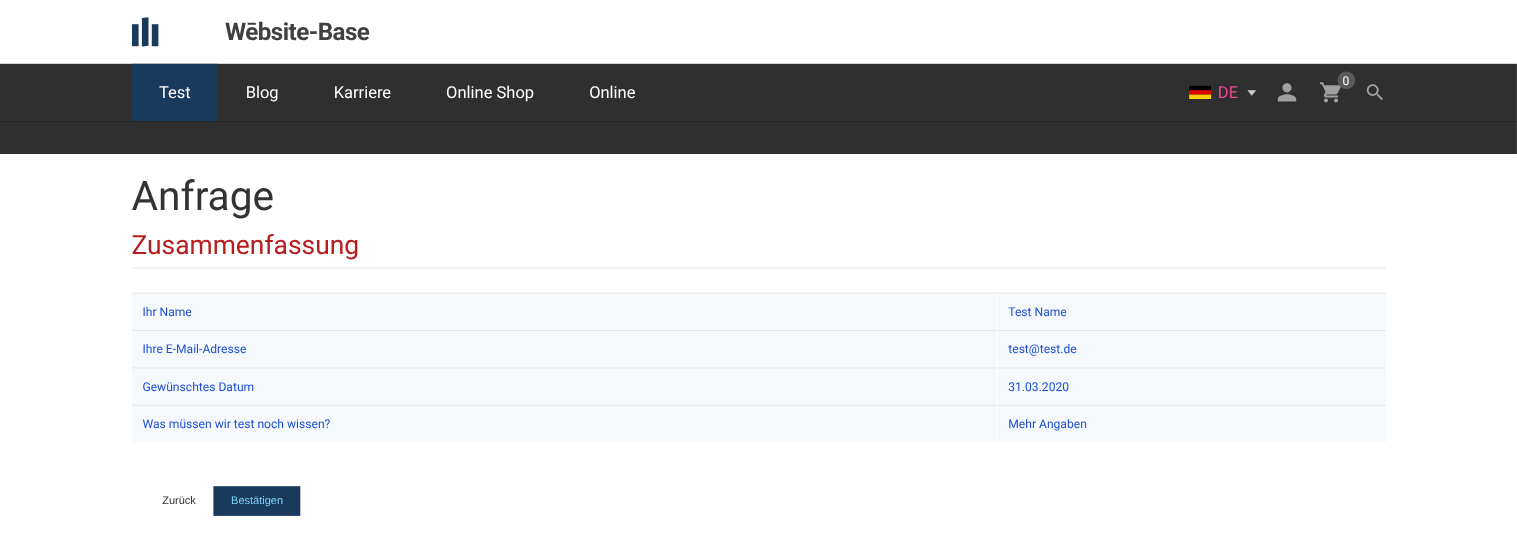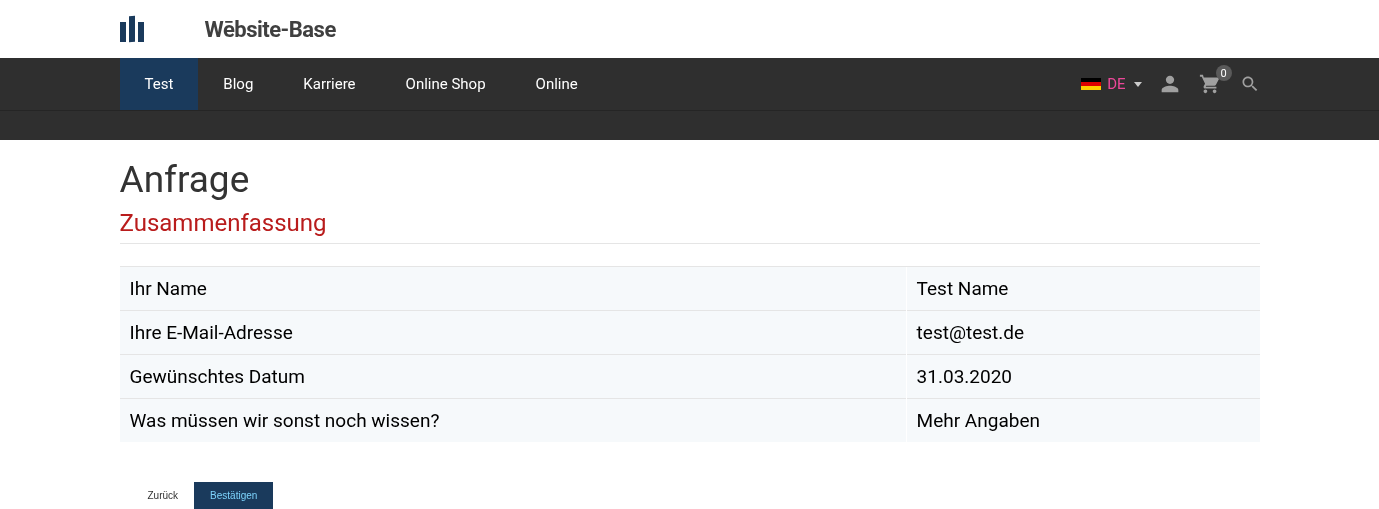--- a/index.html
+++ b/index.html
@@ -26,21 +26,21 @@
   .flag .r2 { background: #dd0000; }
   .flag .r3 { background: #ffce00; }
   .caret { width: 0; height: 0; border-left: 4px solid transparent; border-right: 4px solid transparent; border-top: 5px solid #ccc; margin-left: 2px; }
   .icon-btn { color: #a0a0a0; cursor: pointer; position: relative; display:flex; align-items:center; }
   .cart-badge { position: absolute; top: -8px; right: -10px; background: #5a5a5a; color: #fff; font-size: 11px; border-radius: 50%; width: 16px; height: 16px; display: flex; align-items:center; justify-content:center; }
   .subnav { height: 30px; background: #2f2f2f; border-top:1px solid rgba(0,0,0,0.2); }
   .page { padding-top: 18px; }
   h1.title { font-size: 37px; font-weight: 400; color: #333; margin-bottom: 8px; }
   h2.subtitle { font-size: 24px; font-weight: 400; color: #b91c1c; padding-bottom: 6px; border-bottom: 1px solid #e5e5e5; margin-bottom: 22px; }
   table.summary { width: 100%; border-collapse: collapse; margin-bottom: 40px; }
-  table.summary td { padding: 10px 10px; font-size: 19px; color: #000000; border-top: 1px solid #e5e5e5; }
+  table.summary td { padding: 10px 10px; font-size: 11px; color: #1d4ed8; border-top: 1px solid #e5e5e5; }
   table.summary tr { background: #f6f9fb; }
   table.summary tr:first-child td { border-top: 1px solid #e5e5e5; }
   table.summary tr td:last-child { border-left: 1px solid #fff; }
   table.summary td.label-cell { width: 69%; }
   .actions { display: flex; gap: 0; padding-left: 12px; }
   .btn { padding: 8px 16px; font-size: 10px; cursor: pointer; border: none; }
   .btn-back { background: transparent; color: #333; }
   .btn-confirm { background: #1a3a5c; color: #7dd3fc; }
   svg { display:block; }
 </style>
@@ -123,21 +123,21 @@
       </tr>
       <tr>
         <td class="label-cell">Ihre E-Mail-Adresse</td>
         <td>test@test.de</td>
       </tr>
       <tr>
         <td class="label-cell">Gewünschtes Datum</td>
         <td>31.03.2020</td>
       </tr>
       <tr>
-        <td class="label-cell">Was müssen wir sonst noch wissen?</td>
+        <td class="label-cell">Was müssen wir test noch wissen?</td>
         <td>Mehr Angaben</td>
       </tr>
     </tbody>
   </table>
 
   <div class="actions">
     <button class="btn btn-back">Zurück</button>
     <button class="btn btn-confirm">Bestätigen</button>
   </div>
 </div>

